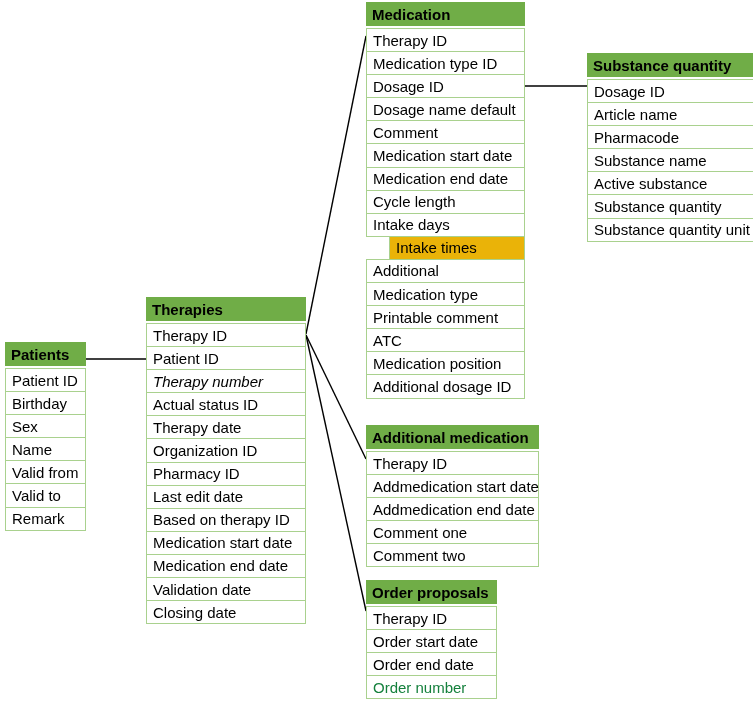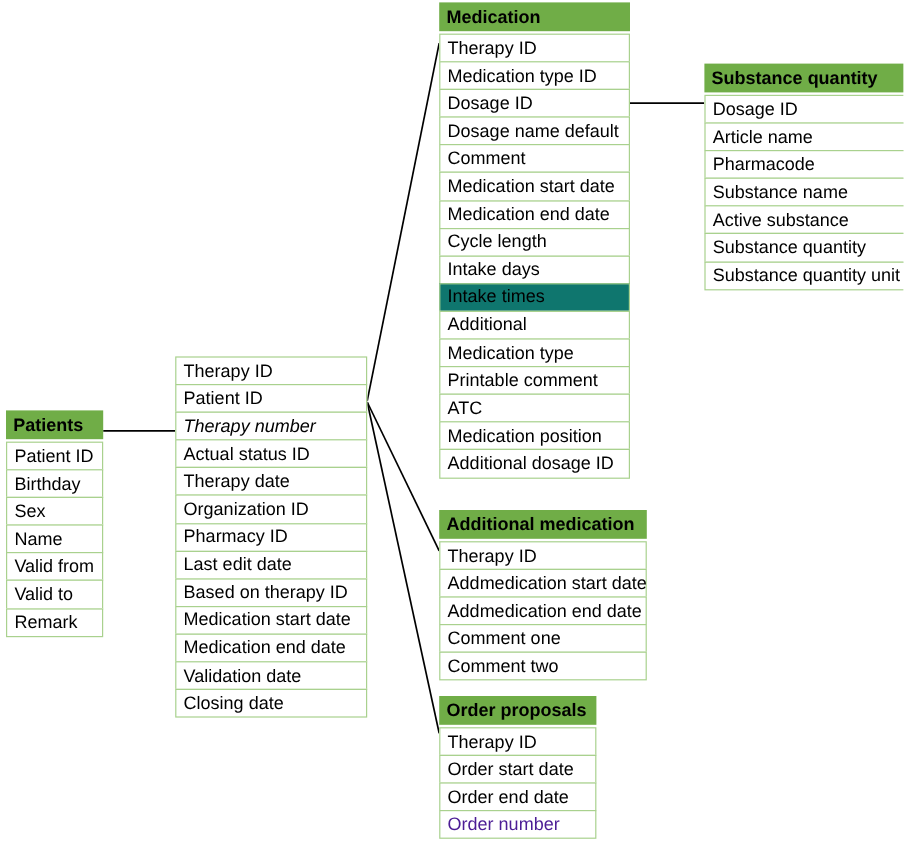--- a/index.html
+++ b/index.html
@@ -76,20 +76,21 @@
         <div class="entity-row" style="border-color: rgb(169, 209, 142); background: rgb(255, 255, 255); color: rgb(0, 0, 0);">Birthday</div>
         <div class="entity-row" style="border-color: rgb(169, 209, 142); background: rgb(255, 255, 255); color: rgb(0, 0, 0);">Sex</div>
         <div class="entity-row" style="border-color: rgb(169, 209, 142); background: rgb(255, 255, 255); color: rgb(0, 0, 0);">Name</div>
         <div class="entity-row" style="border-color: rgb(169, 209, 142); background: rgb(255, 255, 255); color: rgb(0, 0, 0);">Valid from</div>
         <div class="entity-row" style="border-color: rgb(169, 209, 142); background: rgb(255, 255, 255); color: rgb(0, 0, 0);">Valid to</div>
         <div class="entity-row" style="border-color: rgb(169, 209, 142); background: rgb(255, 255, 255); color: rgb(0, 0, 0);">Remark</div>
       </div>
   </div>
 
   <div class="entity-table" style="left: 146px; top: 297px; width: 160px;">
+    <div class="entity-header" style="background: rgb(112, 173, 71); color: rgb(0, 0, 0);">Therapies</div>
     <div class="entity-rows">
         <div class="entity-row" style="border-color: rgb(169, 209, 142); background: rgb(255, 255, 255); color: rgb(0, 0, 0);">Therapy ID</div>
         <div class="entity-row" style="border-color: rgb(169, 209, 142); background: rgb(255, 255, 255); color: rgb(0, 0, 0);">Patient ID</div>
         <div class="entity-row" style="border-color: rgb(169, 209, 142); background: rgb(255, 255, 255); color: rgb(0, 0, 0); font-style: italic;">Therapy number</div>
         <div class="entity-row" style="border-color: rgb(169, 209, 142); background: rgb(255, 255, 255); color: rgb(0, 0, 0);">Actual status ID</div>
         <div class="entity-row" style="border-color: rgb(169, 209, 142); background: rgb(255, 255, 255); color: rgb(0, 0, 0);">Therapy date</div>
         <div class="entity-row" style="border-color: rgb(169, 209, 142); background: rgb(255, 255, 255); color: rgb(0, 0, 0);">Organization ID</div>
         <div class="entity-row" style="border-color: rgb(169, 209, 142); background: rgb(255, 255, 255); color: rgb(0, 0, 0);">Pharmacy ID</div>
         <div class="entity-row" style="border-color: rgb(169, 209, 142); background: rgb(255, 255, 255); color: rgb(0, 0, 0);">Last edit date</div>
         <div class="entity-row" style="border-color: rgb(169, 209, 142); background: rgb(255, 255, 255); color: rgb(0, 0, 0);">Based on therapy ID</div>
@@ -105,21 +106,21 @@
     <div class="entity-rows">
         <div class="entity-row" style="border-color: rgb(169, 209, 142); background: rgb(255, 255, 255); color: rgb(0, 0, 0);">Therapy ID</div>
         <div class="entity-row" style="border-color: rgb(169, 209, 142); background: rgb(255, 255, 255); color: rgb(0, 0, 0);">Medication type ID</div>
         <div class="entity-row" style="border-color: rgb(169, 209, 142); background: rgb(255, 255, 255); color: rgb(0, 0, 0);">Dosage ID</div>
         <div class="entity-row" style="border-color: rgb(169, 209, 142); background: rgb(255, 255, 255); color: rgb(0, 0, 0);">Dosage name default</div>
         <div class="entity-row" style="border-color: rgb(169, 209, 142); background: rgb(255, 255, 255); color: rgb(0, 0, 0);">Comment</div>
         <div class="entity-row" style="border-color: rgb(169, 209, 142); background: rgb(255, 255, 255); color: rgb(0, 0, 0);">Medication start date</div>
         <div class="entity-row" style="border-color: rgb(169, 209, 142); background: rgb(255, 255, 255); color: rgb(0, 0, 0);">Medication end date</div>
         <div class="entity-row" style="border-color: rgb(169, 209, 142); background: rgb(255, 255, 255); color: rgb(0, 0, 0);">Cycle length</div>
         <div class="entity-row" style="border-color: rgb(169, 209, 142); background: rgb(255, 255, 255); color: rgb(0, 0, 0);">Intake days</div>
-        <div class="entity-row" style="border-color: rgb(169, 209, 142); background: #0f766e; color: rgb(0, 0, 0);">Intake times</div>
+        <div class="entity-row" style="border-color: rgb(169, 209, 142); background: #eab308; color: rgb(0, 0, 0); margin-left: 23px;">Intake times</div>
         <div class="entity-row" style="border-color: rgb(169, 209, 142); background: rgb(255, 255, 255); color: rgb(0, 0, 0);">Additional</div>
         <div class="entity-row" style="border-color: rgb(169, 209, 142); background: rgb(255, 255, 255); color: rgb(0, 0, 0);">Medication type</div>
         <div class="entity-row" style="border-color: rgb(169, 209, 142); background: rgb(255, 255, 255); color: rgb(0, 0, 0);">Printable comment</div>
         <div class="entity-row" style="border-color: rgb(169, 209, 142); background: rgb(255, 255, 255); color: rgb(0, 0, 0);">ATC</div>
         <div class="entity-row" style="border-color: rgb(169, 209, 142); background: rgb(255, 255, 255); color: rgb(0, 0, 0);">Medication position</div>
         <div class="entity-row" style="border-color: rgb(169, 209, 142); background: rgb(255, 255, 255); color: rgb(0, 0, 0);">Additional dosage ID</div>
       </div>
   </div>
 
   <div class="entity-table" style="left: 587px; top: 53px; width: 186px;">
@@ -145,16 +146,16 @@
         <div class="entity-row" style="border-color: rgb(169, 209, 142); background: rgb(255, 255, 255); color: rgb(0, 0, 0);">Comment two</div>
       </div>
   </div>
 
   <div class="entity-table" style="left: 366px; top: 580px; width: 131px;">
     <div class="entity-header" style="background: rgb(112, 173, 71); color: rgb(0, 0, 0);">Order proposals</div>
     <div class="entity-rows">
         <div class="entity-row" style="border-color: rgb(169, 209, 142); background: rgb(255, 255, 255); color: rgb(0, 0, 0);">Therapy ID</div>
         <div class="entity-row" style="border-color: rgb(169, 209, 142); background: rgb(255, 255, 255); color: rgb(0, 0, 0);">Order start date</div>
         <div class="entity-row" style="border-color: rgb(169, 209, 142); background: rgb(255, 255, 255); color: rgb(0, 0, 0);">Order end date</div>
-        <div class="entity-row" style="border-color: rgb(169, 209, 142); background: rgb(255, 255, 255); color: #4c1d95;">Order number</div>
+        <div class="entity-row" style="border-color: rgb(169, 209, 142); background: rgb(255, 255, 255); color: #15803d;">Order number</div>
       </div>
   </div>
 </div>
 
 </body></html>

